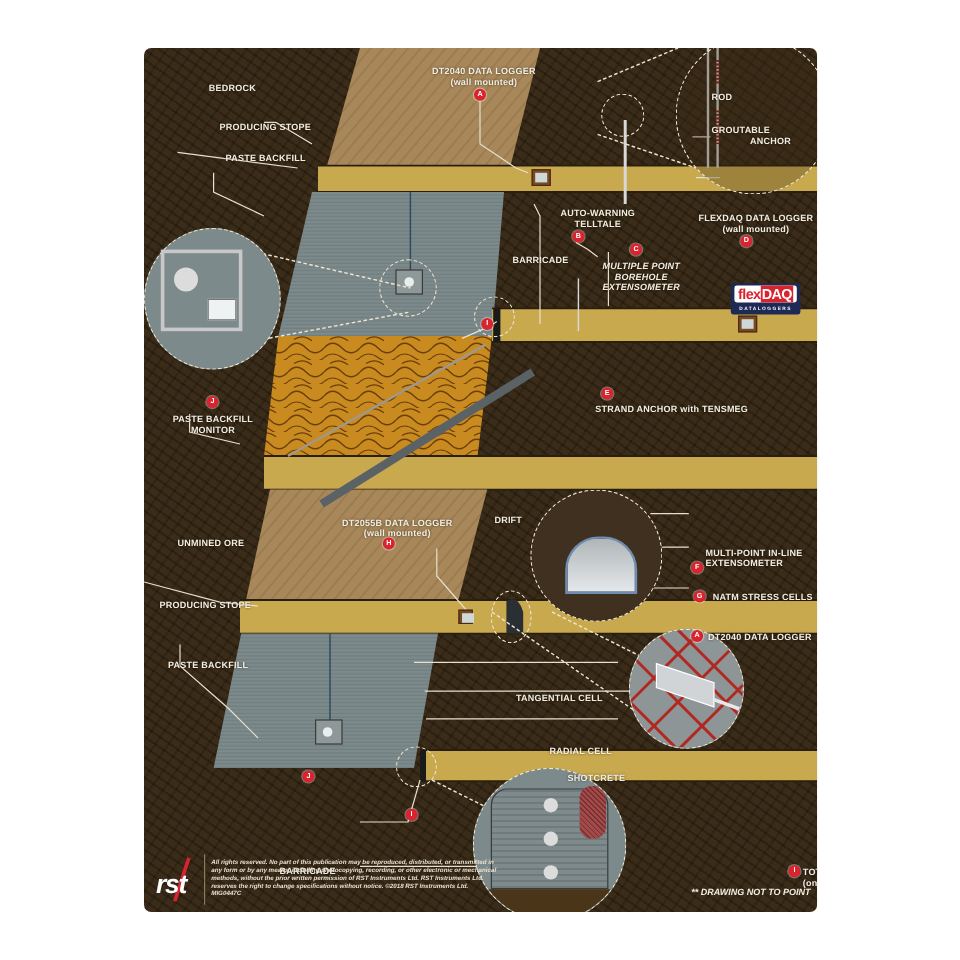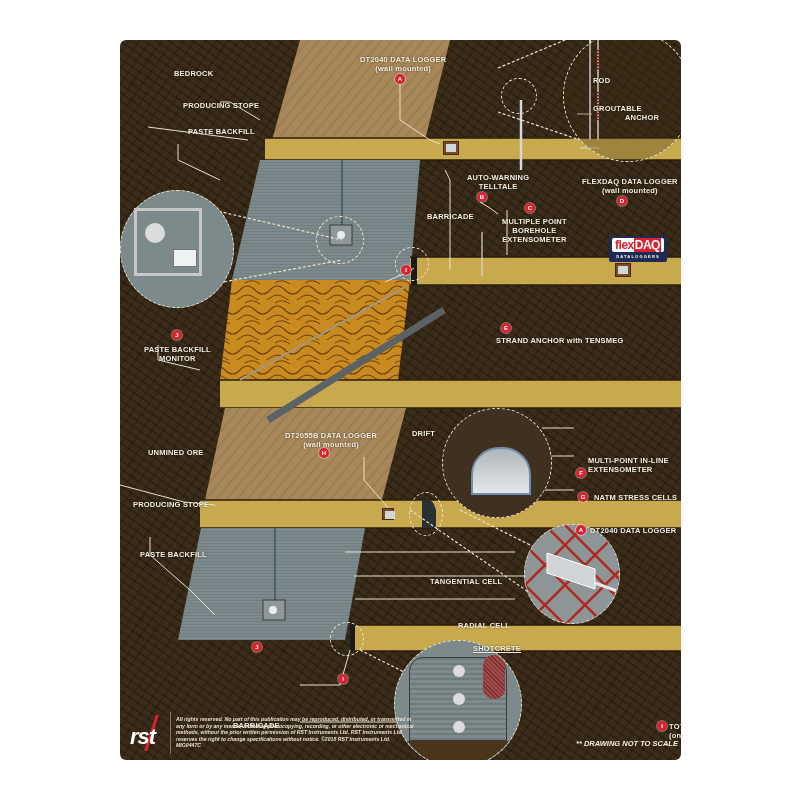--- a/index.html
+++ b/index.html
@@ -242,21 +242,21 @@
     <span class="sub" style="text-transform:uppercase; font-weight:700;margin-left:32px;">ANCHOR</span>
   </div>
 
   <div class="lbl c" style="left:333px; top:133px;margin-left:14px;">
     <span>AUTO-WARNING</span>
     <span class="sub" style="text-transform:uppercase; font-weight:700;">TELLTALE</span>
   </div>
   <div class="badge" style="left:357px; top:152px;">B</div>
 
   <div class="badge" style="left:405px; top:163px;">C</div>
-  <div class="lbl c" style="left:382px; top:177px;">
+  <div class="lbl c" style="left:382px; top:177px;font-style:italic;">
     <span>MULTIPLE POINT</span>
     <span class="sub" style="text-transform:uppercase; font-weight:700;">BOREHOLE</span>
     <span class="sub" style="text-transform:uppercase; font-weight:700;">EXTENSOMETER</span>
   </div>
 
   <div class="lbl c" style="left:462px; top:137px;">
     <span>FLEXDAQ DATA LOGGER</span>
     <span class="sub">(wall mounted)</span>
   </div>
   <div class="badge" style="left:497px; top:156px;">D</div>
@@ -286,30 +286,30 @@
   </div>
 
   <div class="badge" style="left:458px; top:452px;">G</div>
   <div class="lbl" style="left:474px; top:453px;">NATM STRESS CELLS</div>
 
   <div class="badge" style="left:456px; top:485px;">A</div>
   <div class="lbl" style="left:470px; top:486px;">DT2040 DATA LOGGER</div>
 
   <div class="lbl" style="left:310px; top:537px;">TANGENTIAL CELL</div>
   <div class="lbl" style="left:338px; top:581px;">RADIAL CELL</div>
-  <div class="lbl" style="left:353px; top:604px;text-decoration:underline;">SHOTCRETE</div>
+  <div class="lbl" style="left:353px; top:604px;">SHOTCRETE</div>
 
   <div class="badge" style="left:132px; top:602px;">J</div>
   <div class="badge" style="left:218px; top:634px;">I</div>
   <div class="lbl" style="left:113px; top:681px;">BARRICADE</div>
 
   <div class="badge" style="left:537px; top:681px;">I</div>
   <div class="lbl" style="left:549px; top:682px;">
     <span>TOTAL EARTH PRESSURE CELLS</span>
     <span class="sub">(on barricade)</span>
   </div>
 
   <div class="rst-slash"></div>
   <div class="rst-logo">rst</div>
   <div class="footer-divider"></div>
   <div class="footer-text">All rights reserved. No part of this publication may be reproduced, distributed, or transmitted in any form or by any means, including photocopying, recording, or other electronic or mechanical methods, without the prior written permission of RST Instruments Ltd. RST Instruments Ltd. reserves the right to change specifications without notice. ©2018 RST Instruments Ltd. MIG0447C</div>
-  <div class="not-scale">** DRAWING NOT TO SCALE</div>
+  <div class="not-scale">** DRAWING NOT TO POINT</div>
 </div>
 
 </body></html>

